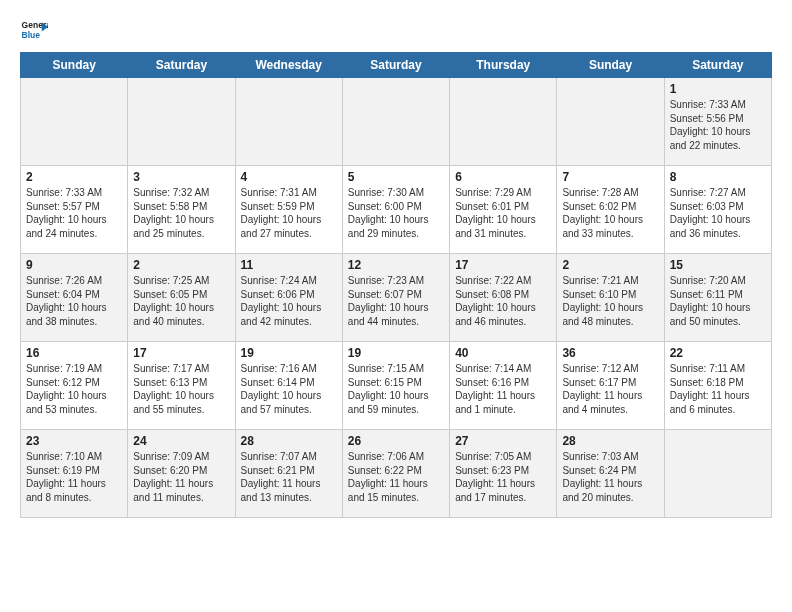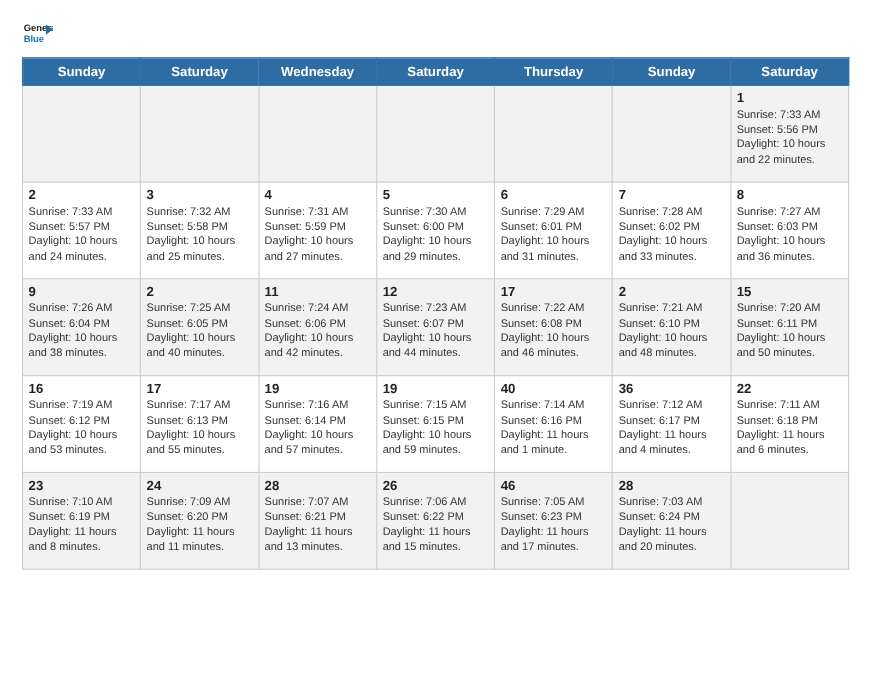--- a/index.html
+++ b/index.html
@@ -231,21 +231,21 @@
           </td>
           <td>
             <span class="day-num">28</span>
             <div class="day-info">Sunrise: 7:07 AM<br>Sunset: 6:21 PM<br>Daylight: 11 hours<br>and 13 minutes.</div>
           </td>
           <td>
             <span class="day-num">26</span>
             <div class="day-info">Sunrise: 7:06 AM<br>Sunset: 6:22 PM<br>Daylight: 11 hours<br>and 15 minutes.</div>
           </td>
           <td>
-            <span class="day-num">46</span>
+            <span class="day-num">27</span>
             <div class="day-info">Sunrise: 7:05 AM<br>Sunset: 6:23 PM<br>Daylight: 11 hours<br>and 17 minutes.</div>
           </td>
           <td>
             <span class="day-num">28</span>
             <div class="day-info">Sunrise: 7:03 AM<br>Sunset: 6:24 PM<br>Daylight: 11 hours<br>and 20 minutes.</div>
           </td>
           <td class="empty"></td>
         </tr>
       </tbody>
   </table>

